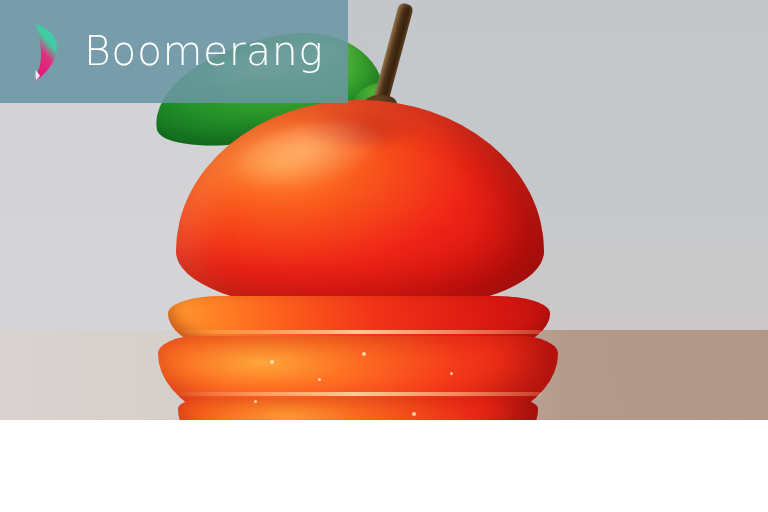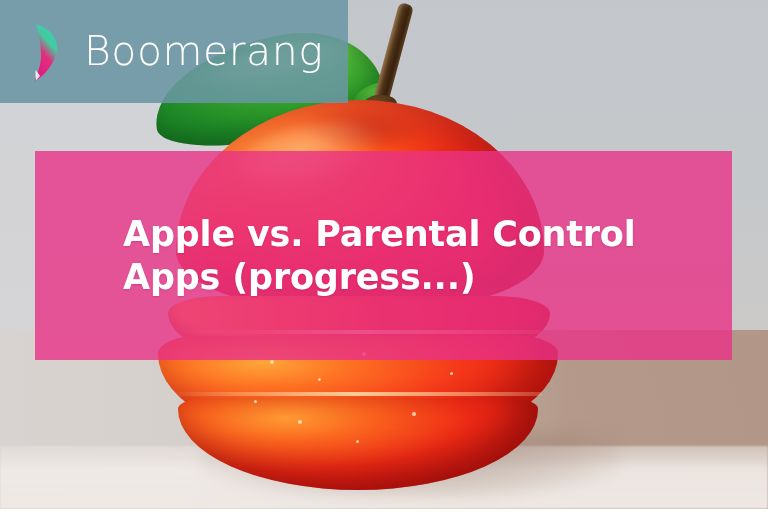--- a/index.html
+++ b/index.html
@@ -5,21 +5,21 @@
 <style>
   html,body{margin:0;padding:0;background:#fff;}
   body{
     font-family:"Liberation Sans", sans-serif;
     -webkit-font-smoothing:antialiased;
   }
 
   
   .stage{
     position:relative;
-    width:768px;height:509px;
+    width:768px;height:420px;
     overflow:hidden;
     background:#0f172a;
   }
 
   
   .bg-base{
     position:absolute;inset:0;
     background:
       linear-gradient(to bottom,
         #c2c7cb 0%,
@@ -261,20 +261,14 @@
             <stop offset="100%" stop-color="#E5147C"></stop>
           </linearGradient>
         </defs>
         <path d="M12 4 C30 10, 38 24, 30 40 C25 50, 18 57, 11 61 C14 52, 17 44, 17 36 C17 24, 15 13, 12 4 Z" fill="url(#bgrad)"></path>
         <path d="M11.5 50 C13.5 52.5, 15 54, 16 56 L12 60.5 C11.6 57, 11.4 53.5, 11.5 50 Z" fill="#ffffff" opacity="0.85"></path>
       </svg>
     </div>
     <div class="logo-word">Boomerang</div>
   </div>
 
-  <div class="title-banner">
-    <h1 class="title-text">
-      <span>Apple vs. Parental Control Apps</span>
-      <span>(progress...)</span>
-    </h1>
-  </div>
 
 </div>
 
 </body></html>

